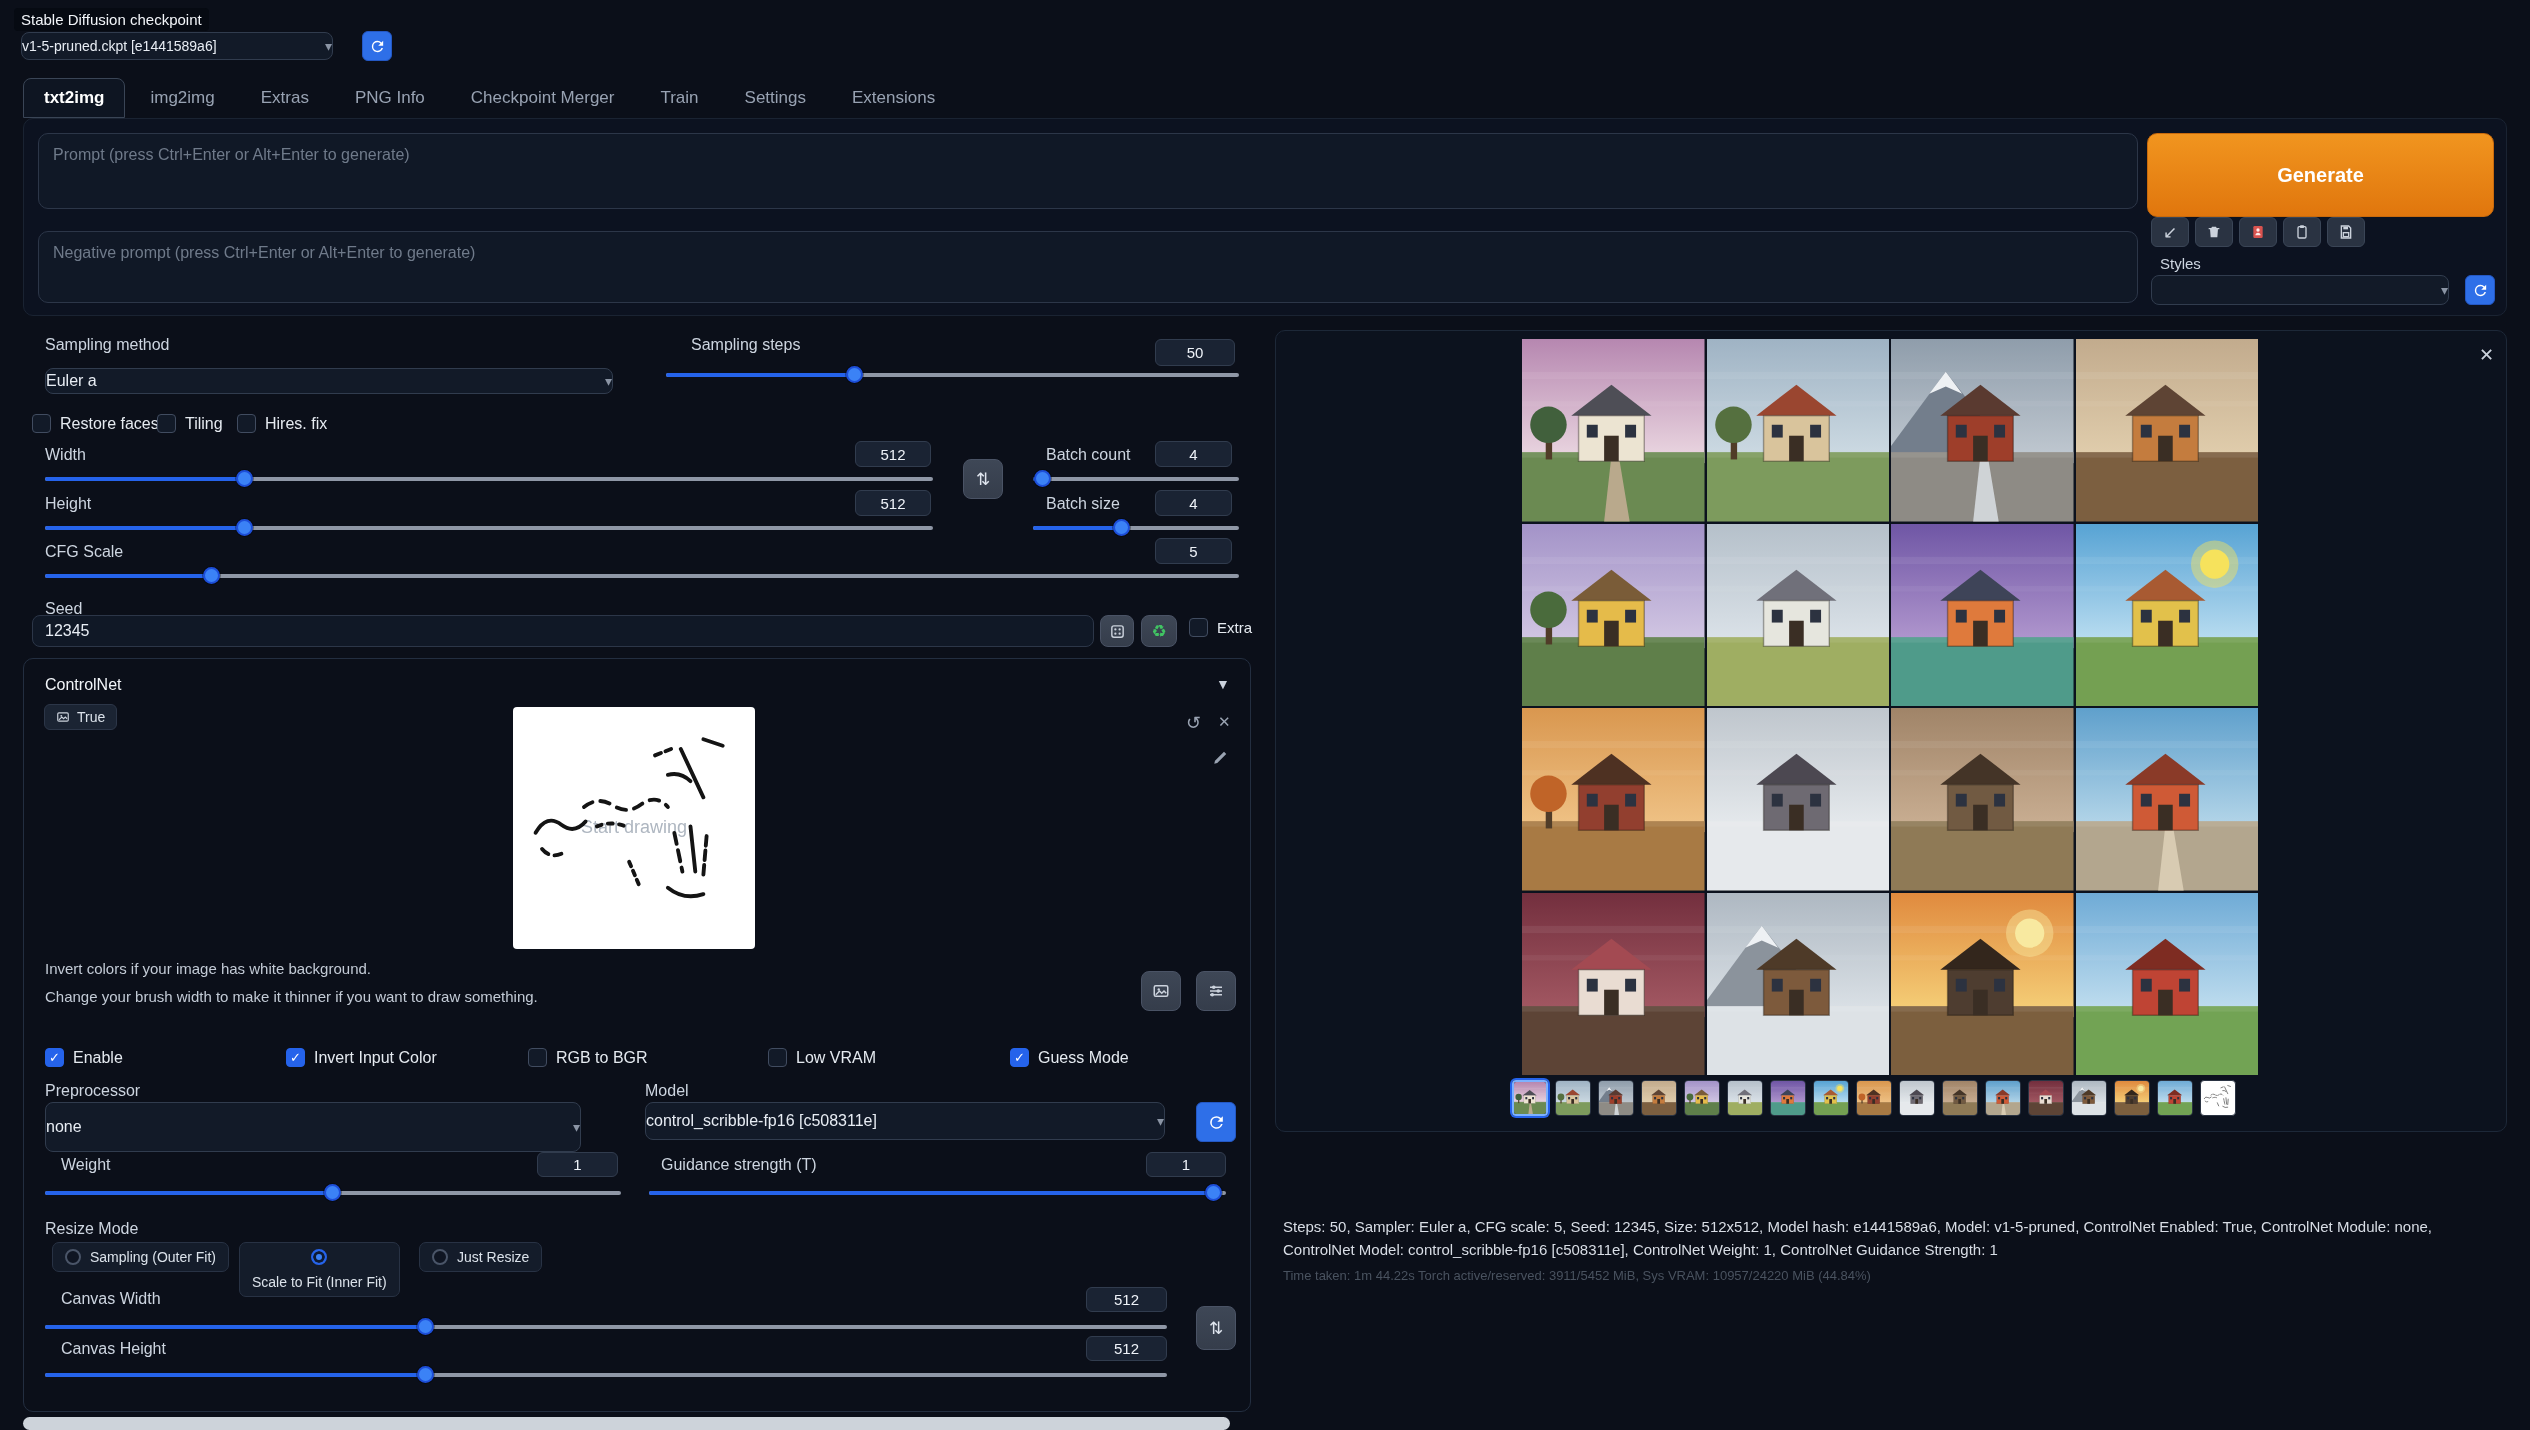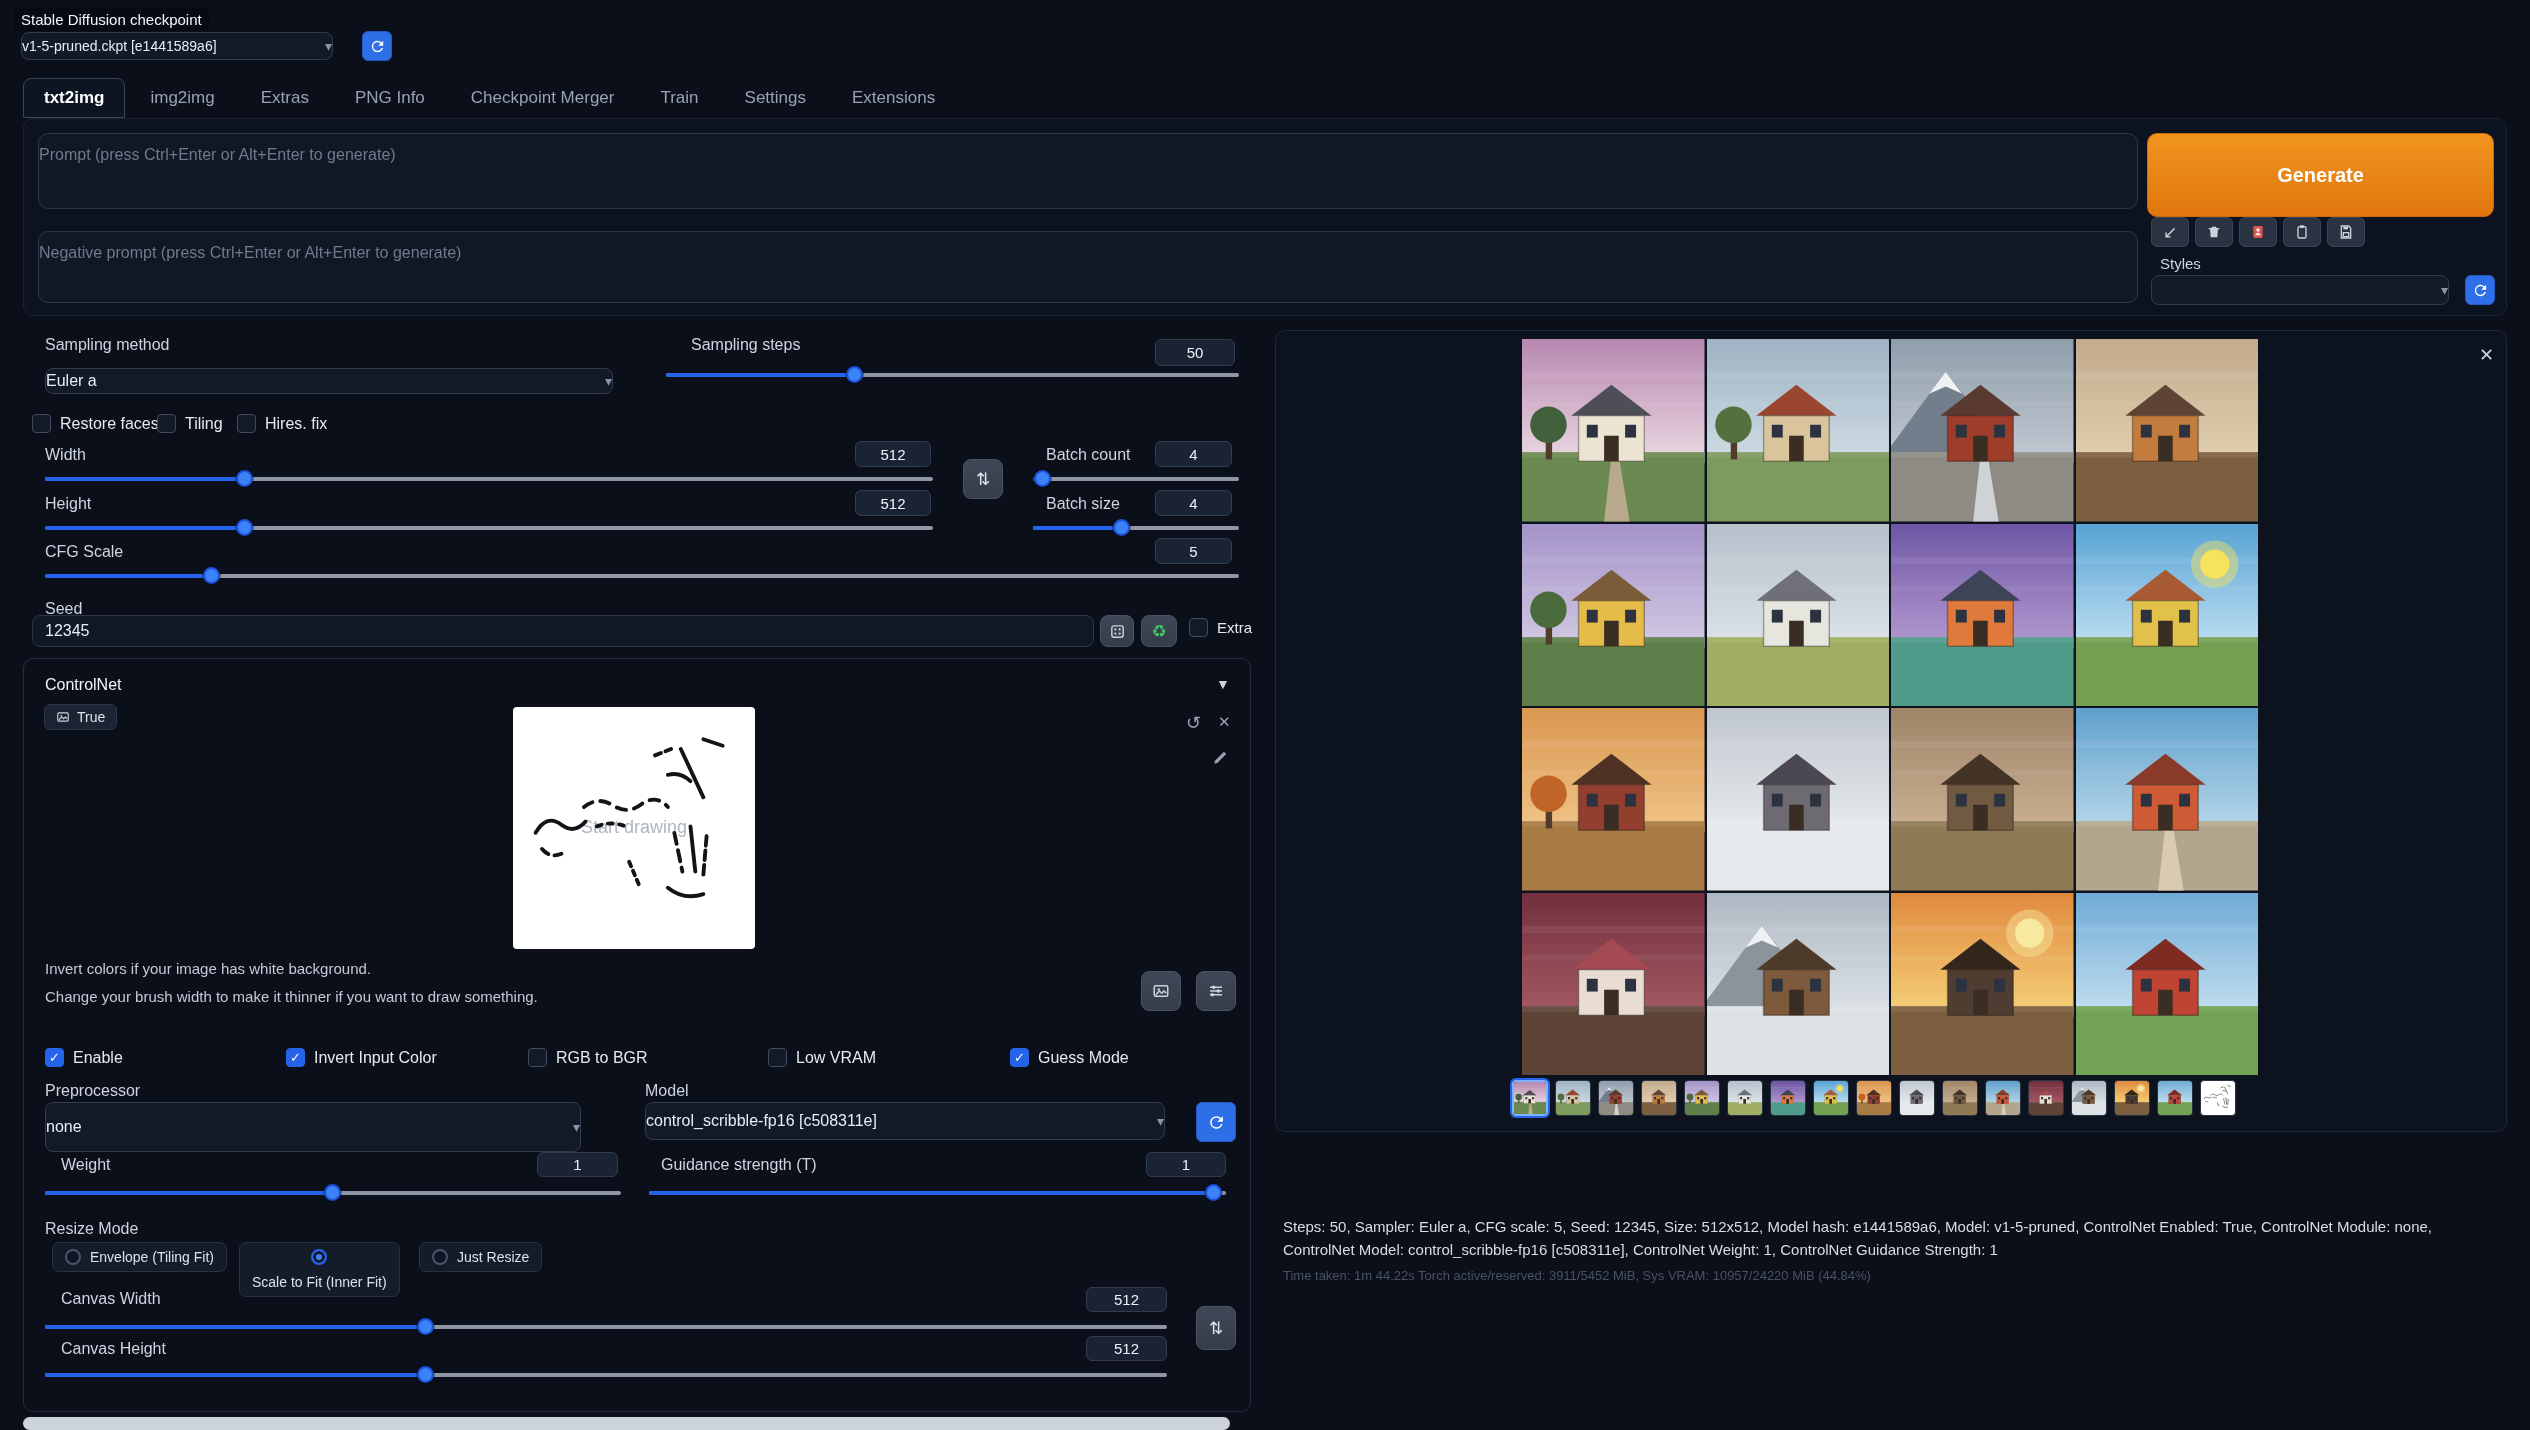--- a/index.html
+++ b/index.html
@@ -7,21 +7,21 @@
   body{font-family:"Liberation Sans",sans-serif;color:#e5eaf0;width:2530px}
   #app{position:relative;width:2530px;height:1430px;background:#0b0f19;overflow:hidden}
   .abs{position:absolute}
   .label{font-size:16px;color:#cdd5e0;white-space:nowrap}
   .qchip{background:#060a12;padding:3px 7px;border-radius:4px;font-size:15px;color:#f2f5f9;white-space:nowrap}
   .dd{display:flex;align-items:center;justify-content:space-between;padding:0 0;background:#121a28;border:1px solid #313c4e;border-radius:8px;color:#e8edf4;font-size:16px;cursor:pointer;white-space:nowrap;overflow:hidden}
   .dd .ddv{overflow:hidden;text-overflow:ellipsis}
   .caret{color:#8a94a4;font-size:14px;margin-left:8px;flex:0 0 auto}
   .numbox{display:flex;align-items:center;justify-content:center;background:#1a2333;border:1px solid #313c4e;border-radius:6px;color:#eef2f8;font-size:15px}
   .input{background:#101826;border:1px solid #2c3648;border-radius:8px;color:#e8edf4;font-size:16px;padding:0 12px;font-family:inherit;outline:none}
-  .prompt-box{background:#101826;border:1px solid #2c3648;border-radius:10px;color:#e8edf4;font-size:16px;padding:12px 0;resize:none;font-family:inherit;outline:none}
+  .prompt-box{background:#101826;border:1px solid #2c3648;border-radius:10px;color:#e8edf4;font-size:16px;padding:12px 14px;resize:none;font-family:inherit;outline:none}
   .prompt-box::placeholder{color:#6f7a8a}
   .slider{height:18px}
   .slider .track{position:absolute;top:7px;left:0;right:0;height:4px;border-radius:2px;background:#8f97a6}
   .slider .fill{position:absolute;top:7px;left:0;height:4px;border-radius:2px;background:#2563eb}
   .slider .knob{position:absolute;top:0;width:17px;height:17px;border-radius:50%;background:#3b82f6;border:2px solid #1d4ed8;transform:translateX(-9px);box-shadow:0 0 0 1px rgba(0,0,0,.35)}
   .check{display:flex;align-items:center;gap:9px;cursor:pointer;white-space:nowrap}
   .check .box{width:19px;height:19px;border-radius:4px;background:#121a28;border:1px solid #414c60;display:flex;align-items:center;justify-content:center;font-size:13px;color:#fff;flex:0 0 auto}
   .check.on .box{background:#2563eb;border-color:#2563eb}
   .check .clabel{font-size:16px;color:#e5eaf0}
   .btn{display:flex;align-items:center;justify-content:center;background:linear-gradient(#3e4756,#353d4b);border:1px solid #4a5365;border-radius:8px;color:#dfe5ee;font-size:16px;cursor:pointer;gap:8px}
@@ -1086,21 +1086,21 @@
         </svg>
       </div>
     </div>
 
 
   <div class="abs" id="gen-info">Steps: 50, Sampler: Euler a, CFG scale: 5, Seed: 12345, Size: 512x512, Model hash: e1441589a6, Model: v1-5-pruned, ControlNet Enabled: True, ControlNet Module: none, ControlNet Model: control_scribble-fp16 [c508311e], ControlNet Weight: 1, ControlNet Guidance Strength: 1</div>
   <div class="abs" id="gen-perf">Time taken: 1m 44.22s    Torch active/reserved: 3911/5452 MiB, Sys VRAM: 10957/24220 MiB (44.84%)</div>
 
 <div class="abs radio-opt" style="left: 52px; top: 1242px;">
       <span class="rdot"></span>
-      <span>Envelope (Tiling Fit)</span>
+      <span>Sampling (Outer Fit)</span>
     </div>
     <div class="abs radio-opt sel" style="left: 239px; top: 1242px; flex-direction: column;">
       <span class="rdot"></span>
       <span>Scale to Fit (Inner Fit)</span>
     </div>
     <div class="abs radio-opt" style="left: 419px; top: 1242px;">
       <span class="rdot"></span>
       <span>Just Resize</span>
     </div>
   </div>

